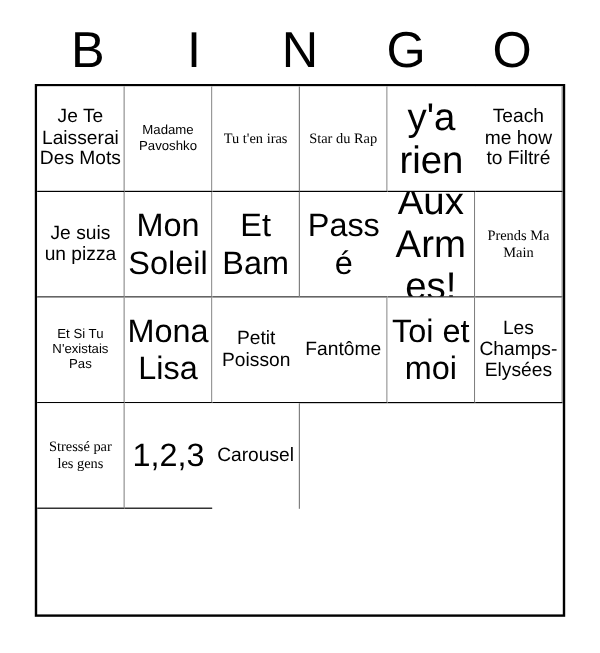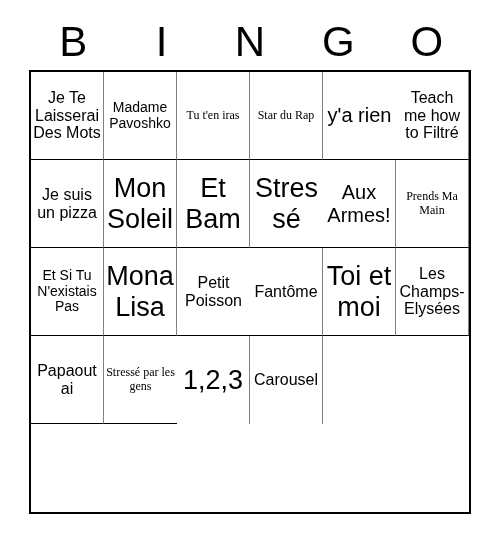--- a/index.html
+++ b/index.html
@@ -74,24 +74,24 @@
   }
   .cell-text {
     display: block;
     width: 100%;
     line-height: 1.12;
     white-space: pre-line;
     word-break: break-word;
   }
   
   .fs-xl .cell-text { font-size: 27px; }
-  .fs-lg .cell-text { font-size: 20px; }
+  .fs-lg .cell-text { font-size: 32px; }
   .fs-md .cell-text { font-size: 12px; font-family: Liberation Serif, serif; }
   .fs-sm .cell-text { font-size: 16px; }
-  .fs-xs .cell-text { font-size: 14px; }
+  .fs-xs .cell-text { font-size: 11px; }
 </style>
 </head>
 <body>
 
 <div id="card">
 
   <div id="header-row">
     <div class="header-letter">B</div>
     <div class="header-letter">I</div>
     <div class="header-letter">N</div>
@@ -122,21 +122,21 @@
     <div class="cell fs-sm">
         <span class="cell-text">Je suis un pizza</span>
       </div>
     <div class="cell fs-xl">
         <span class="cell-text">Mon Soleil</span>
       </div>
     <div class="cell fs-xl">
         <span class="cell-text">Et Bam</span>
       </div>
     <div class="cell fs-xl">
-        <span class="cell-text">Stressé</span>
+        <span class="cell-text">Passé</span>
       </div>
 
     <div class="cell fs-lg">
         <span class="cell-text">Aux Armes!</span>
       </div>
     <div class="cell fs-md">
         <span class="cell-text">Prends Ma Main</span>
       </div>
     <div class="cell fs-xs">
         <span class="cell-text">Et Si Tu N'existais Pas</span>
@@ -151,23 +151,20 @@
     <div class="cell fs-sm">
         <span class="cell-text">Fantôme</span>
       </div>
     <div class="cell fs-xl">
         <span class="cell-text">Toi et moi</span>
       </div>
 
     <div class="cell fs-sm">
         <span class="cell-text">Les Champs-Elysées</span>
       </div>
-    <div class="cell fs-sm">
-        <span class="cell-text">Papaoutai</span>
-      </div>
     <div class="cell fs-md">
         <span class="cell-text">Stressé par les gens</span>
       </div>
     <div class="cell fs-xl">
         <span class="cell-text">1,2,3</span>
       </div>
     <div class="cell fs-sm">
         <span class="cell-text">Carousel</span>
       </div>
   </div>

